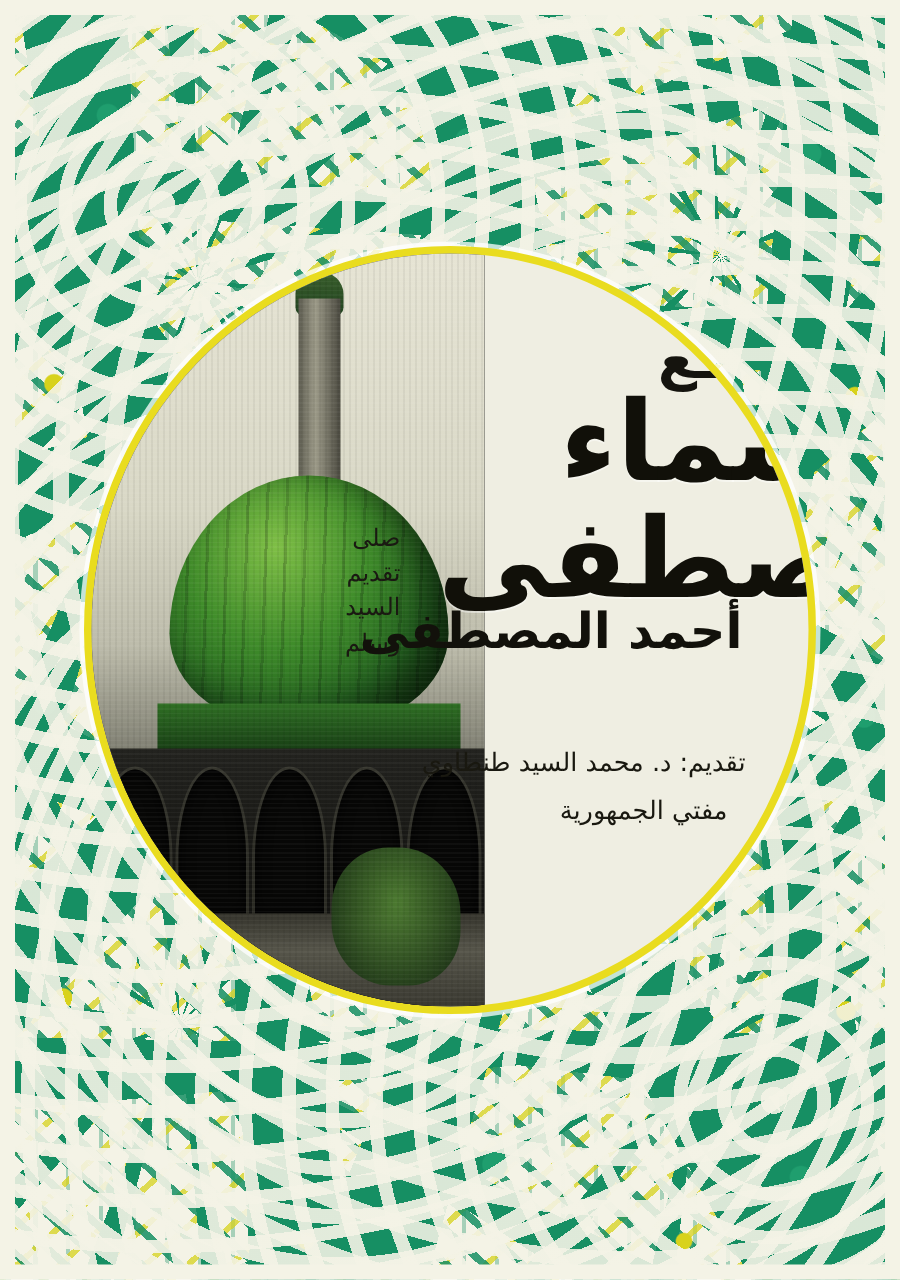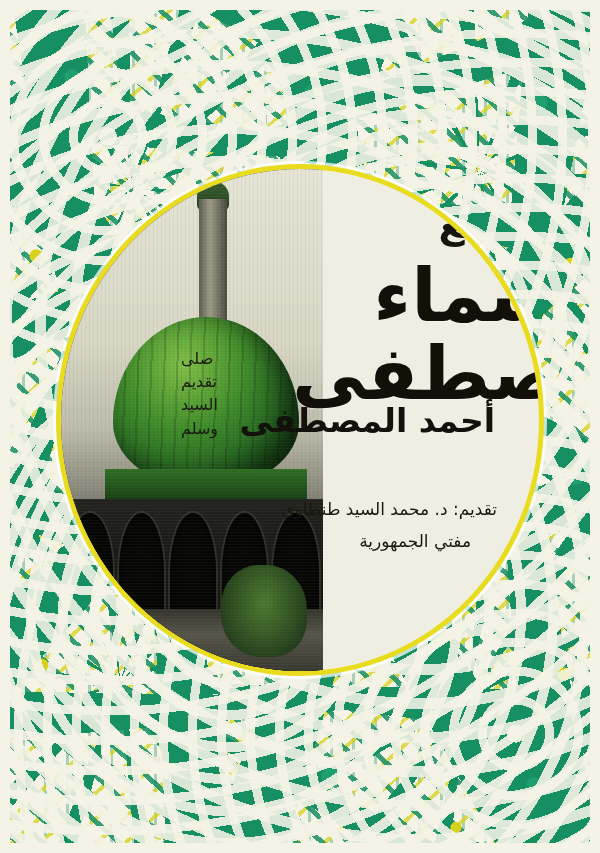--- a/index.html
+++ b/index.html
@@ -212,21 +212,21 @@
     top: 0;
     width: 306px;
     height: 502px;
     direction: rtl;
     text-align: right;
     color: #16150f;
   }
   .kicker {
     position: absolute;
     right: 38px;
-    top: 34px;
+    top: 48px;
     font-size: 38px;
     letter-spacing: 6px;
     font-weight: 700;
     color: #15140e;
   }
   .main-title {
     position: absolute;
     right: -176px;
     top: 88px;
     width: 470px;
@@ -235,21 +235,21 @@
     font-weight: 700;
     line-height: 1.05;
     color: #111009;
     text-shadow: 0 1px 0 rgba(255,255,255,.45);
   }
   .salawat {
     position: absolute;
     right: 272px;
     top: 178px;
     width: 86px;
-    text-align: left;
+    text-align: right;
     font-size: 16px;
     line-height: 1.45;
     color: #1a1912;
   }
   .salawat div { white-space: nowrap; }
   .author {
     position: absolute;
     right: 44px;
     top: 232px;
     font-size: 33px;
@@ -259,21 +259,21 @@
   .foreword {
     position: absolute;
     right: 42px;
     top: 324px;
     font-size: 17px;
     line-height: 1.9;
     color: #191810;
     text-align: right;
   }
   .foreword .line2 {
-    margin-right: 26px;
+    margin-right: 12px;
   }
 </style>
 </head>
 <body>
 
 <div class="book-cover">
 
   <div class="ornament-field"></div>
   <div class="ornament-veil"></div>
   <div class="cover-edge"></div>

